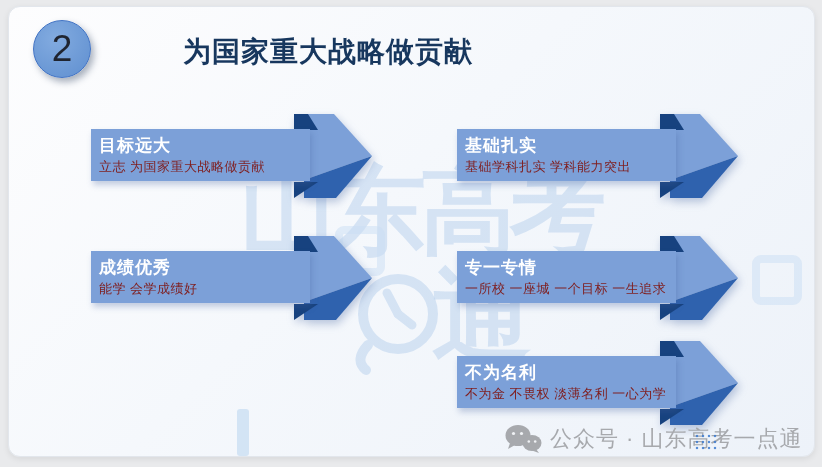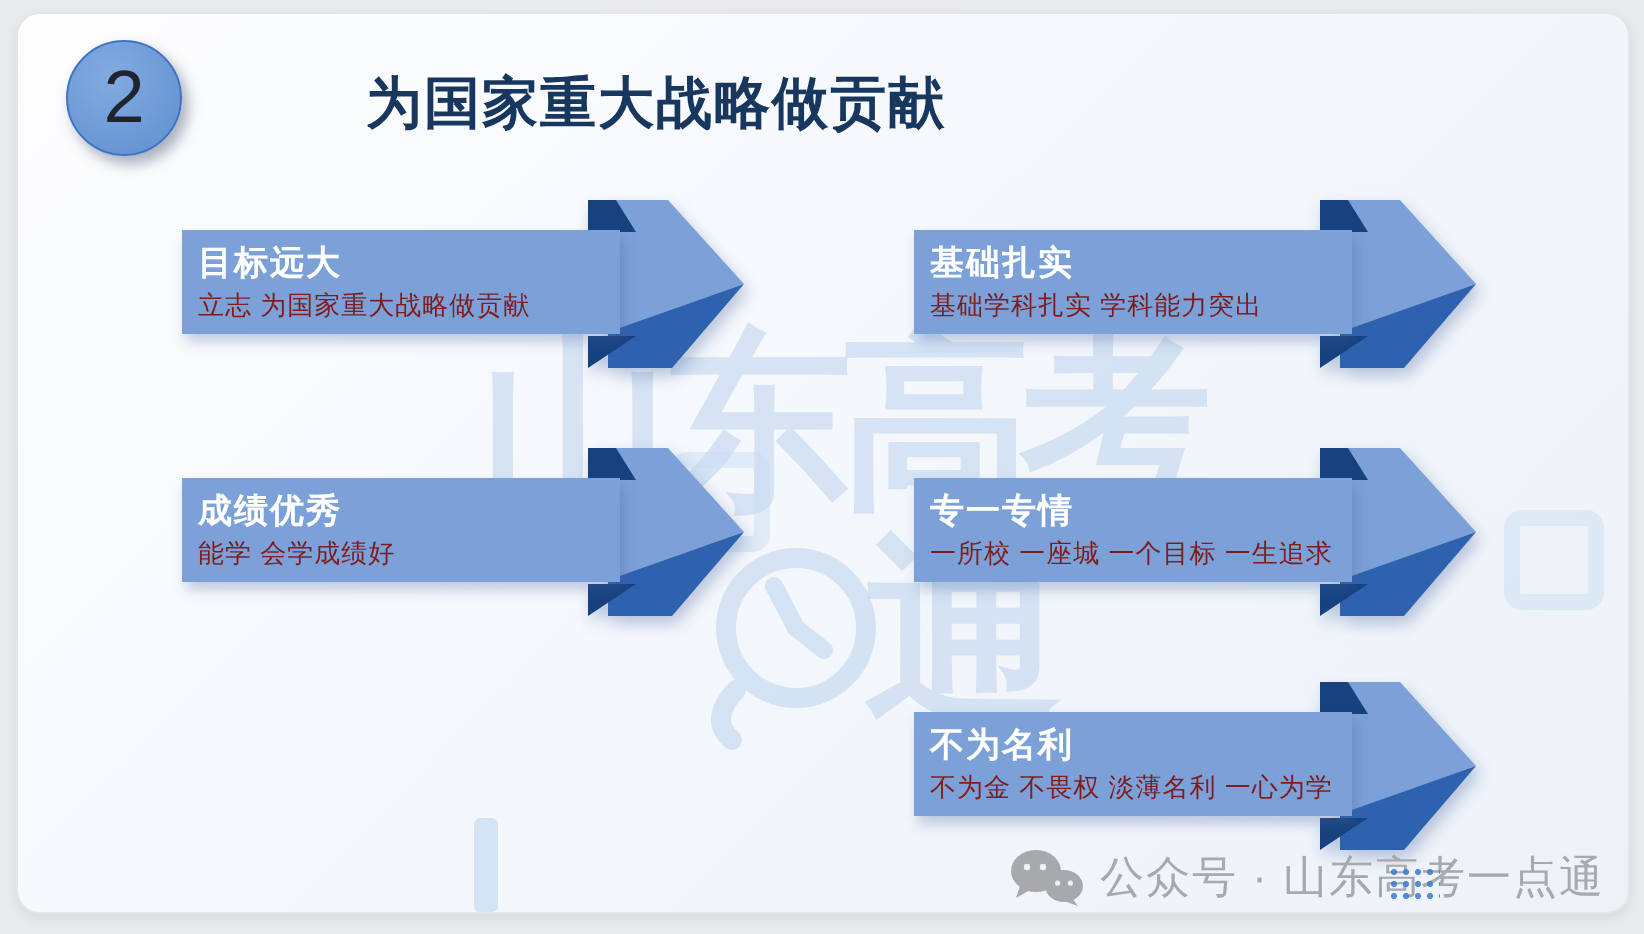--- a/index.html
+++ b/index.html
@@ -23,21 +23,21 @@
   .wm-char{left:432px;top:250px;font-size:100px;}
   .wm-clock{position:absolute;left:348px;top:266px;opacity:.55;}
   .wm-bar{position:absolute;left:237px;top:409px;width:12px;height:47px;border-radius:3px;
           background:#cadef3;opacity:.8;}
   .wm-frame{position:absolute;border:8px solid #cadef3;border-radius:9px;opacity:.5;}
   .wm-frame.f1{left:335px;top:226px;width:34px;height:34px;}
   .wm-frame.f2{left:752px;top:255px;width:34px;height:34px;}
   
   .item{position:absolute;width:281px;height:84px;}
   .col-left{left:91px;} .col-right{left:457px;}
-  .row-0{top:100px;} .row-1{top:224px;} .row-2{top:341px;}
+  .row-0{top:114px;} .row-1{top:236px;} .row-2{top:341px;}
   .bar{position:absolute;left:0;top:15px;width:219px;height:52px;background:#7ca0d8;
        box-shadow:2px 4px 6px rgba(70,100,160,.30);
        display:flex;flex-direction:column;justify-content:center;gap:6px;
        padding-left:8px;box-sizing:border-box;}
   .bar-title{font-size:17px;font-weight:bold;color:#ffffff;letter-spacing:1px;line-height:1;}
   .bar-sub{font-size:13px;color:#7f1d1d;letter-spacing:.5px;line-height:1;white-space:nowrap;}
   .head{position:absolute;left:199px;top:0;filter:drop-shadow(2px 4px 4px rgba(70,100,160,.35));}
   
   .footer{position:absolute;left:504px;top:424px;display:flex;align-items:center;gap:8px;}
   .footer-label{font-size:22px;color:#a7a9ad;letter-spacing:1px;white-space:nowrap;}

